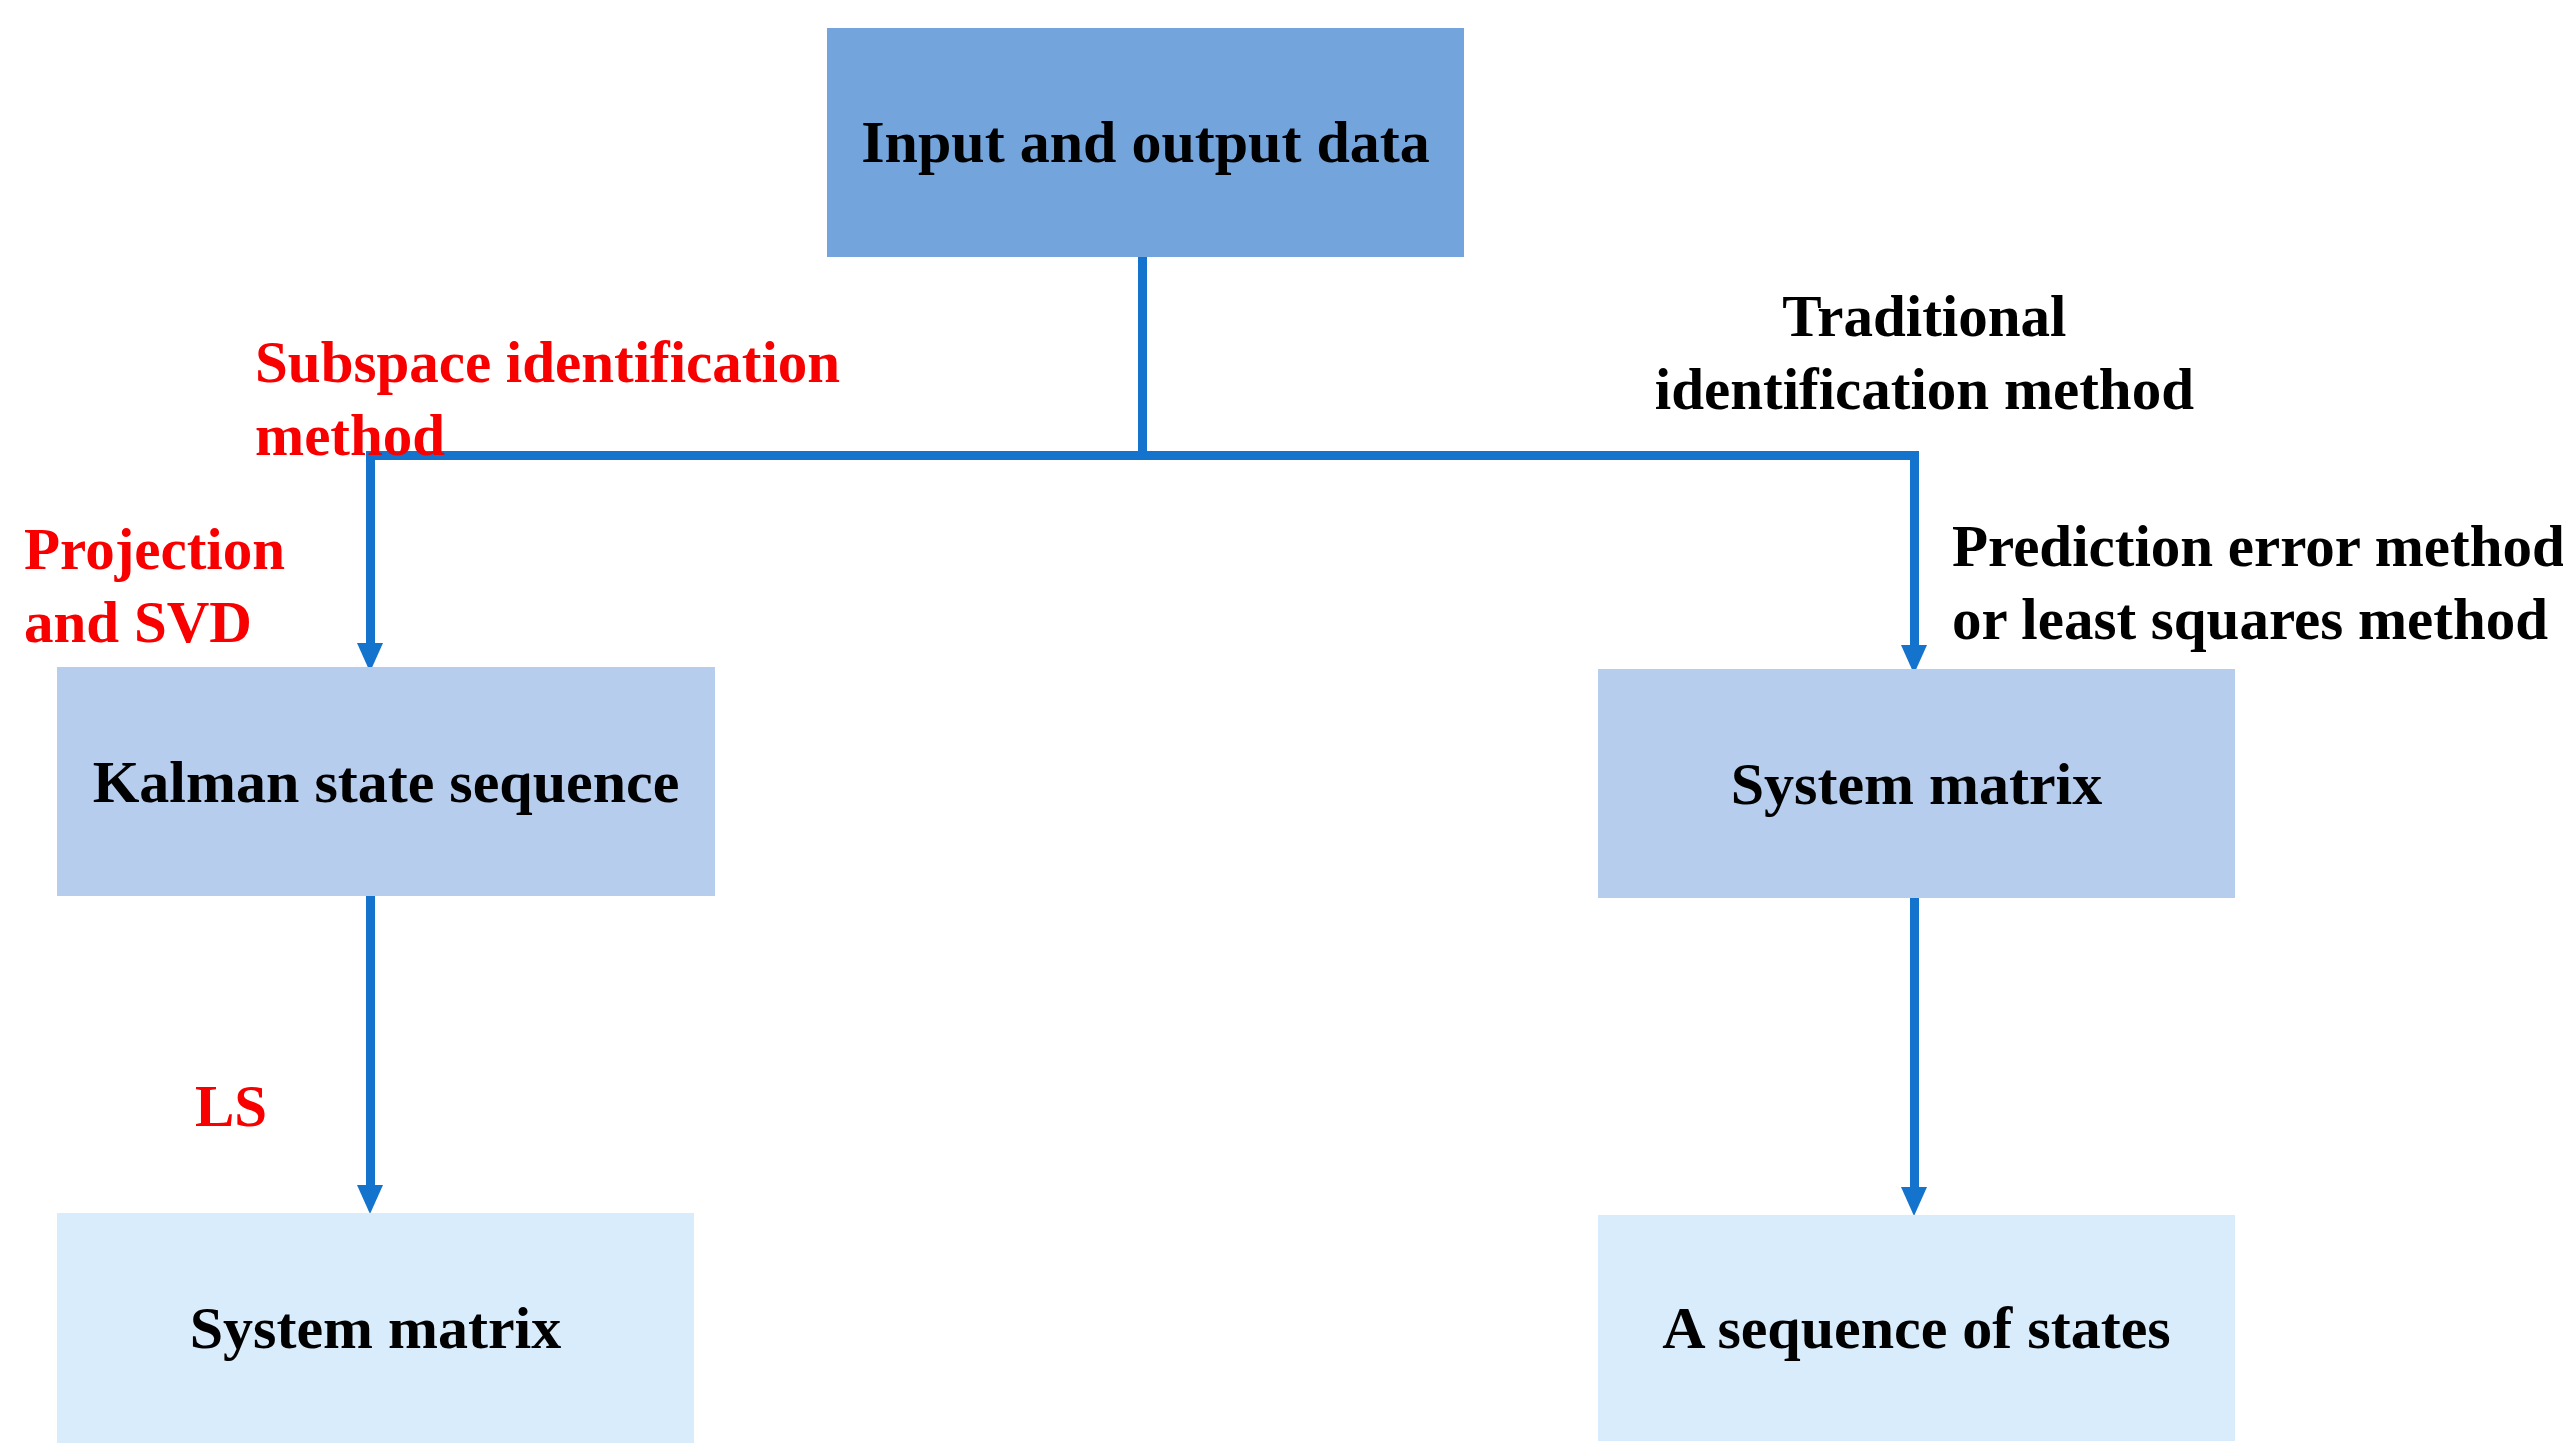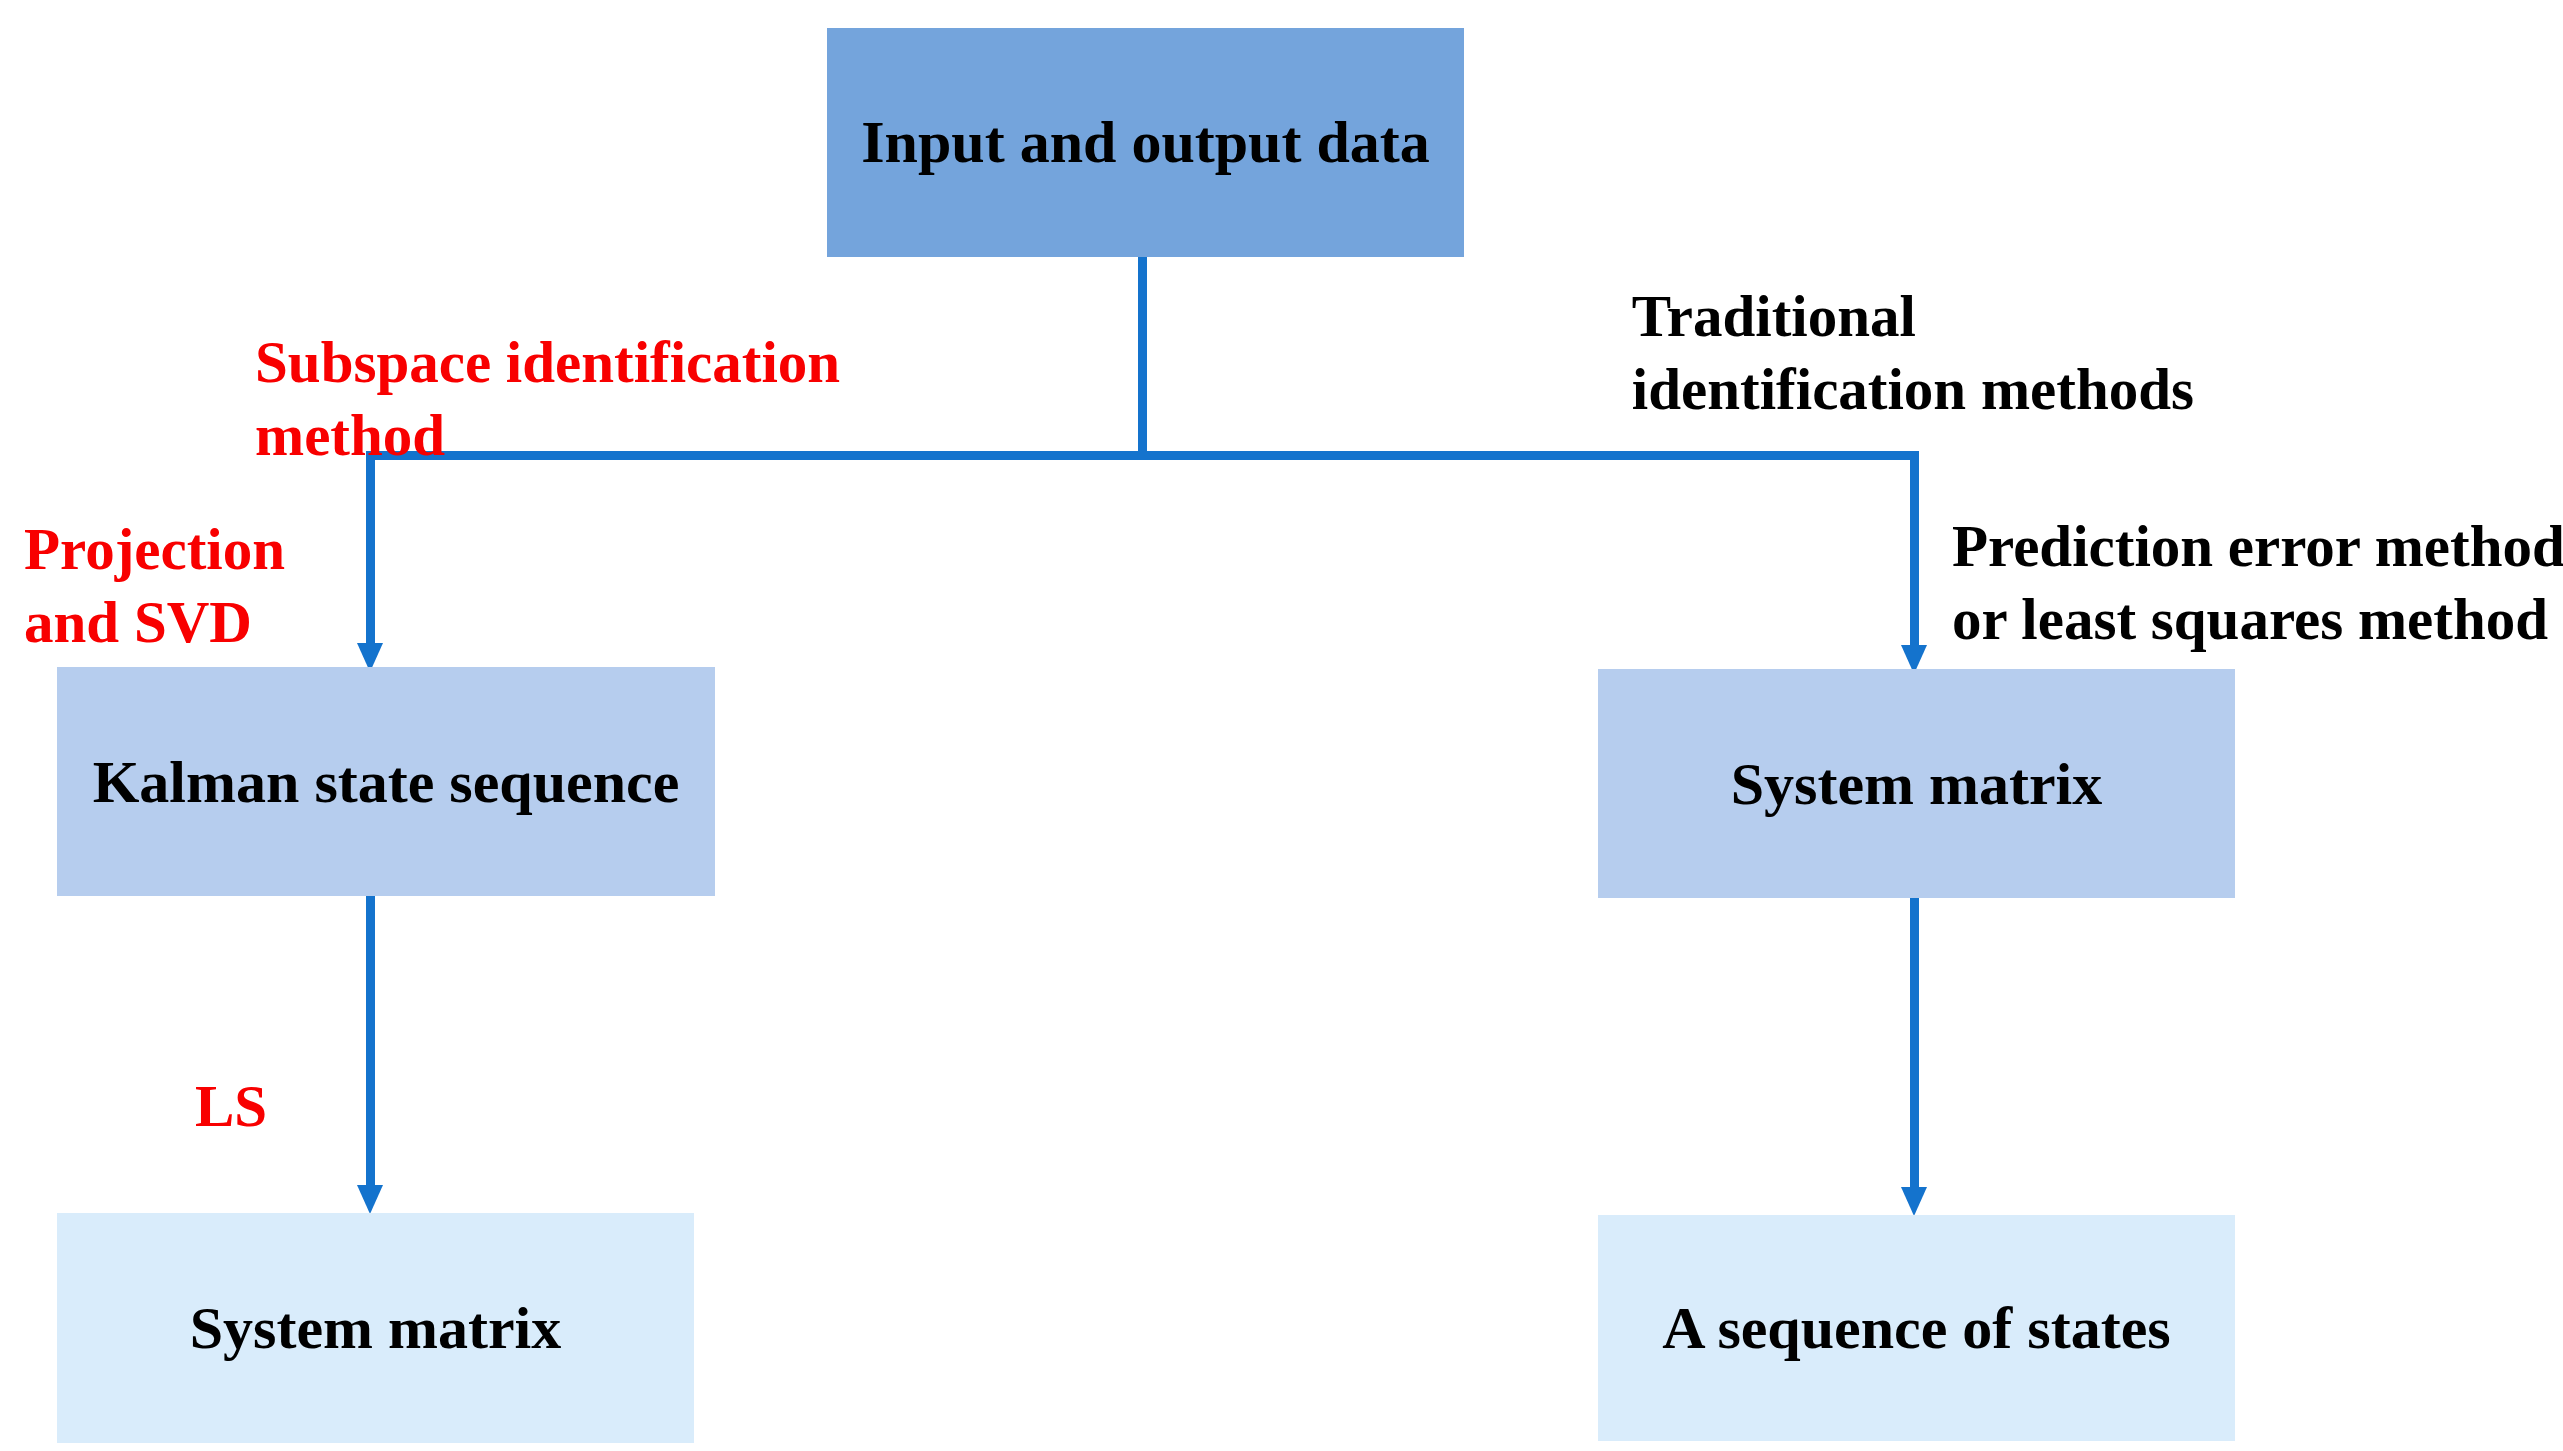--- a/index.html
+++ b/index.html
@@ -49,21 +49,21 @@
   }
   .ann {
     position: absolute;
     font-weight: bold;
     font-size: 59px;
     line-height: 73px;
     color: var(--text, #000000);
     white-space: nowrap;
   }
   .ann.red { color: var(--annotation-red, #FF0000); }
-  .ann.align-right { text-align: left; }
+  .ann.align-right { text-align: center; }
   .ann span { display: block; }
 </style>
 </head>
 <body>
 
 <div class="canvas">
 
   <div class="line" style="left:1138px; top:255px; width:9.2px; height:198px;"></div>
   <div class="line" style="left:366px; top:451px; width:1553px; height:9.2px;"></div>
 
@@ -99,21 +99,21 @@
     <span>A sequence of states</span>
   </div>
 
   <div class="ann red" style="left:255px; top:286px;margin-top:40px;">
     <span>Subspace identification</span>
     <span>method</span>
   </div>
 
   <div class="ann align-right" style="right:369px; top:280px;">
     <span>Traditional</span>
-    <span>identification methods</span>
+    <span>identification method</span>
   </div>
 
   <div class="ann red" style="left:24px; top:513px;">
     <span>Projection</span>
     <span>and SVD</span>
   </div>
 
   <div class="ann" style="left:1952px; top:510px;">
     <span>Prediction error method</span>
     <span>or least squares method</span>

